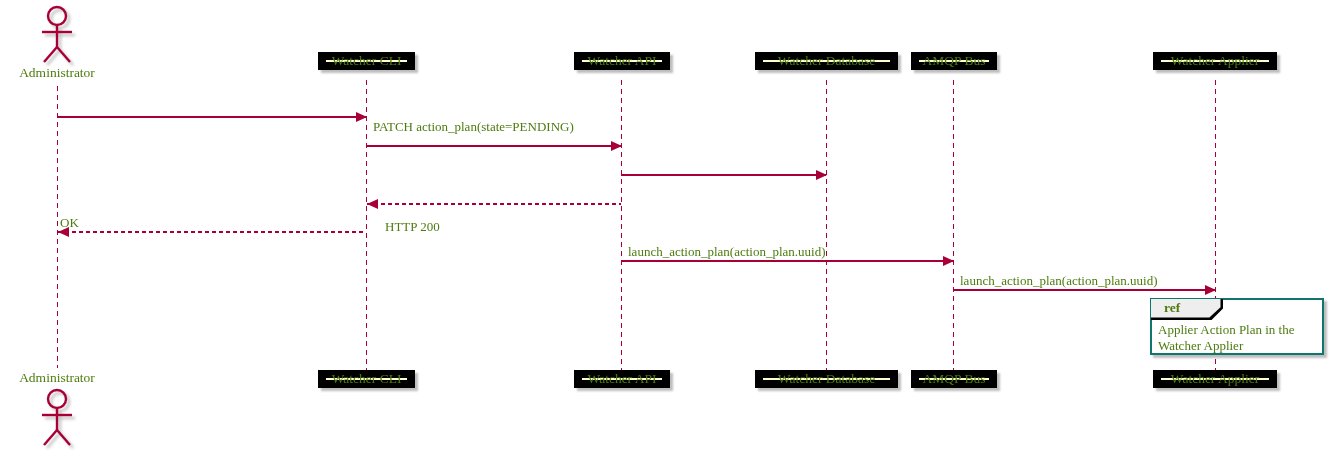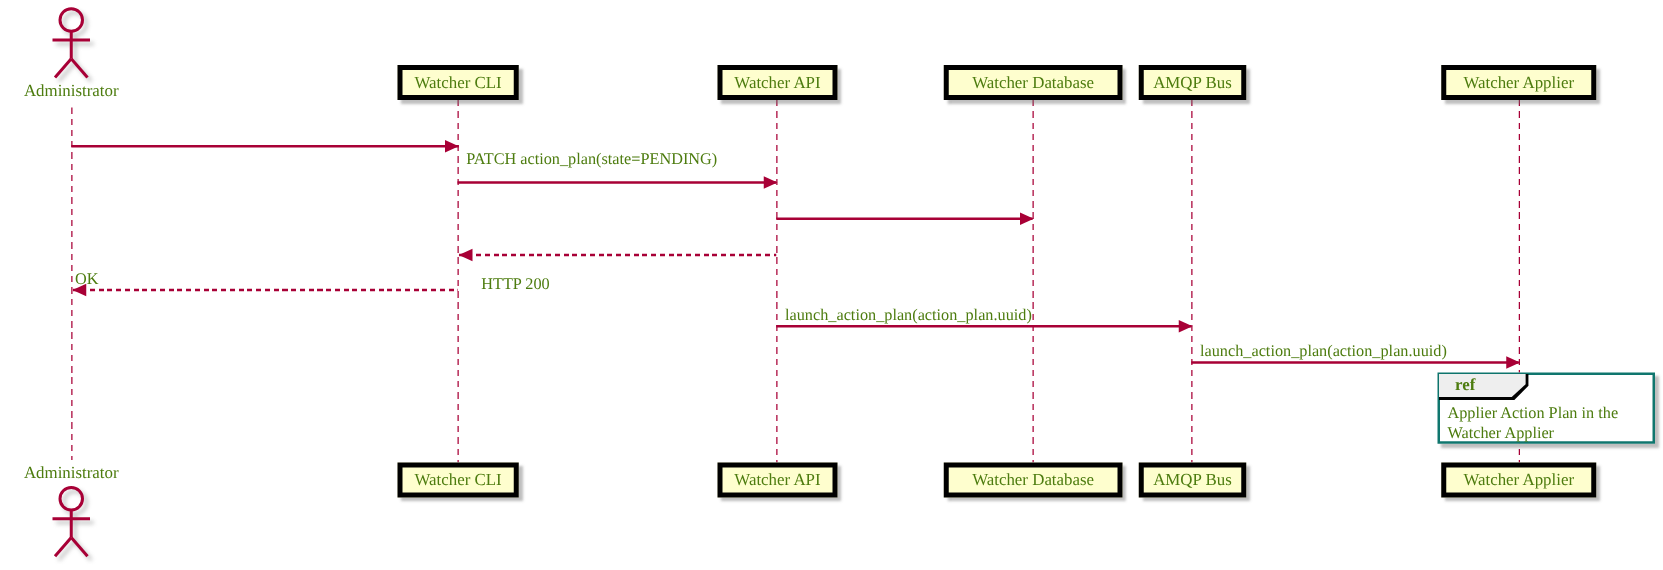--- a/index.html
+++ b/index.html
@@ -5,22 +5,22 @@
   html,body { margin:0; padding:0; background:#ffffff; }
   .canvas {
     position:relative; width:1330px; height:456px; background:#ffffff;
     font-family:Liberation Serif, serif; color:#4d7c0f; overflow:hidden;
   }
   .lifeline {
     position:absolute; width:1px;
     background:repeating-linear-gradient(to bottom, #A80036 0 5px, transparent 5px 9px);
   }
   .pbox {
-    position:absolute; height:28px; box-sizing:border-box;
-    background:#FEFECE; border:4px solid #000000;
+    position:absolute; height:18px; box-sizing:border-box;
+    background:#FEFECE; border:8px solid #000000;
     box-shadow:3px 3px 2px rgba(110,110,110,0.45);
     display:flex; align-items:center; justify-content:center;
     font-size:13.5px; white-space:nowrap; padding:0 6px;
   }
   .actor-label {
     position:absolute; width:110px; text-align:center; font-size:13.5px; white-space:nowrap;
   }
   .actor-fig { position:absolute; filter:drop-shadow(3px 3px 1.5px rgba(110,110,110,0.45)); }
   .msg-label { position:absolute; font-size:13px; white-space:nowrap; line-height:15px; }
   .msg-line-solid { position:absolute; height:1.5px; background:#A80036; }

